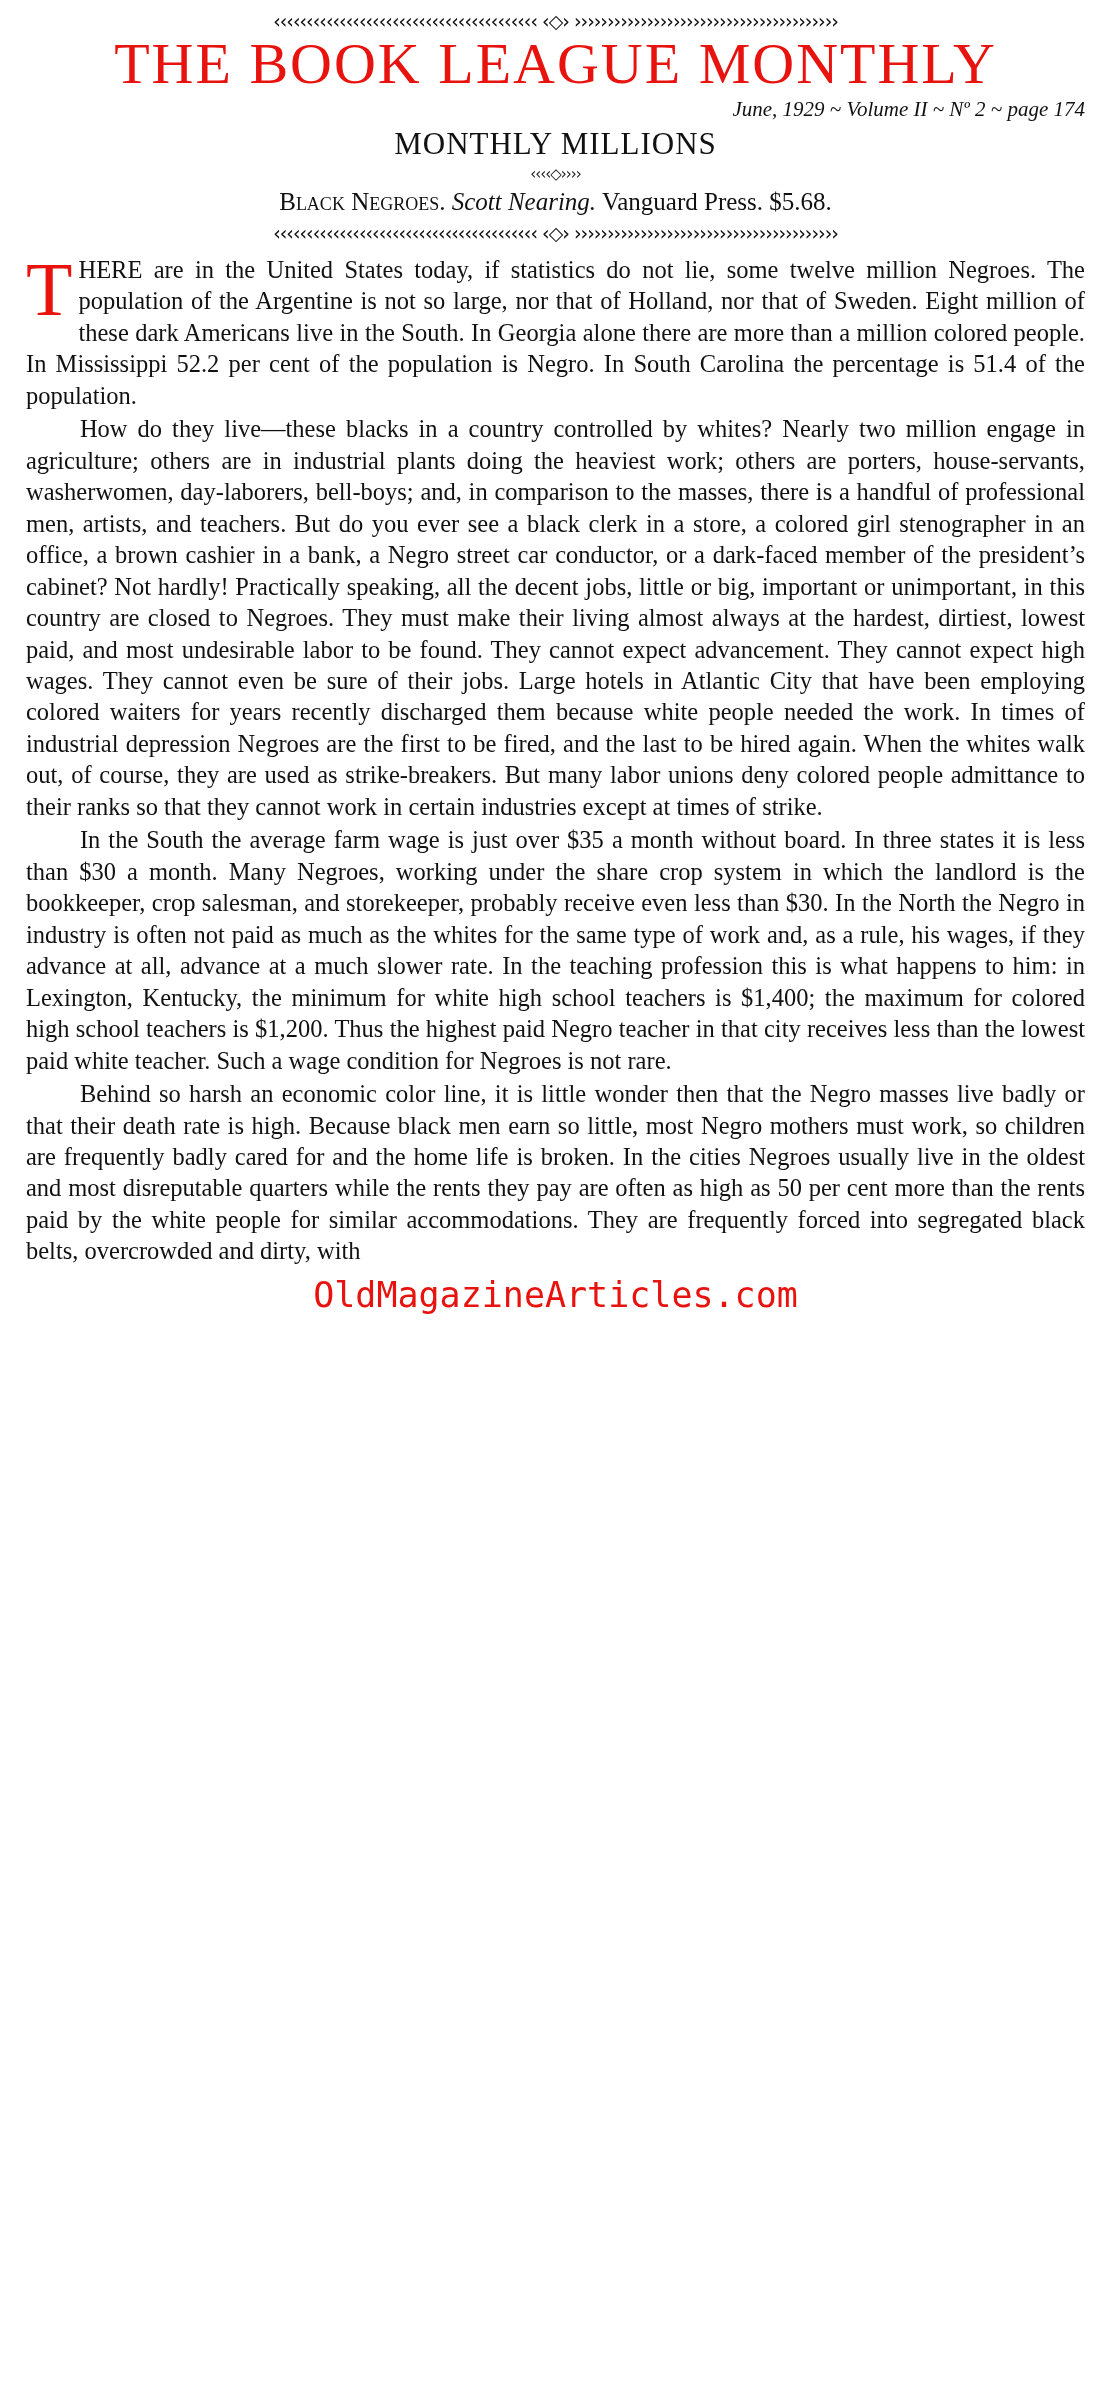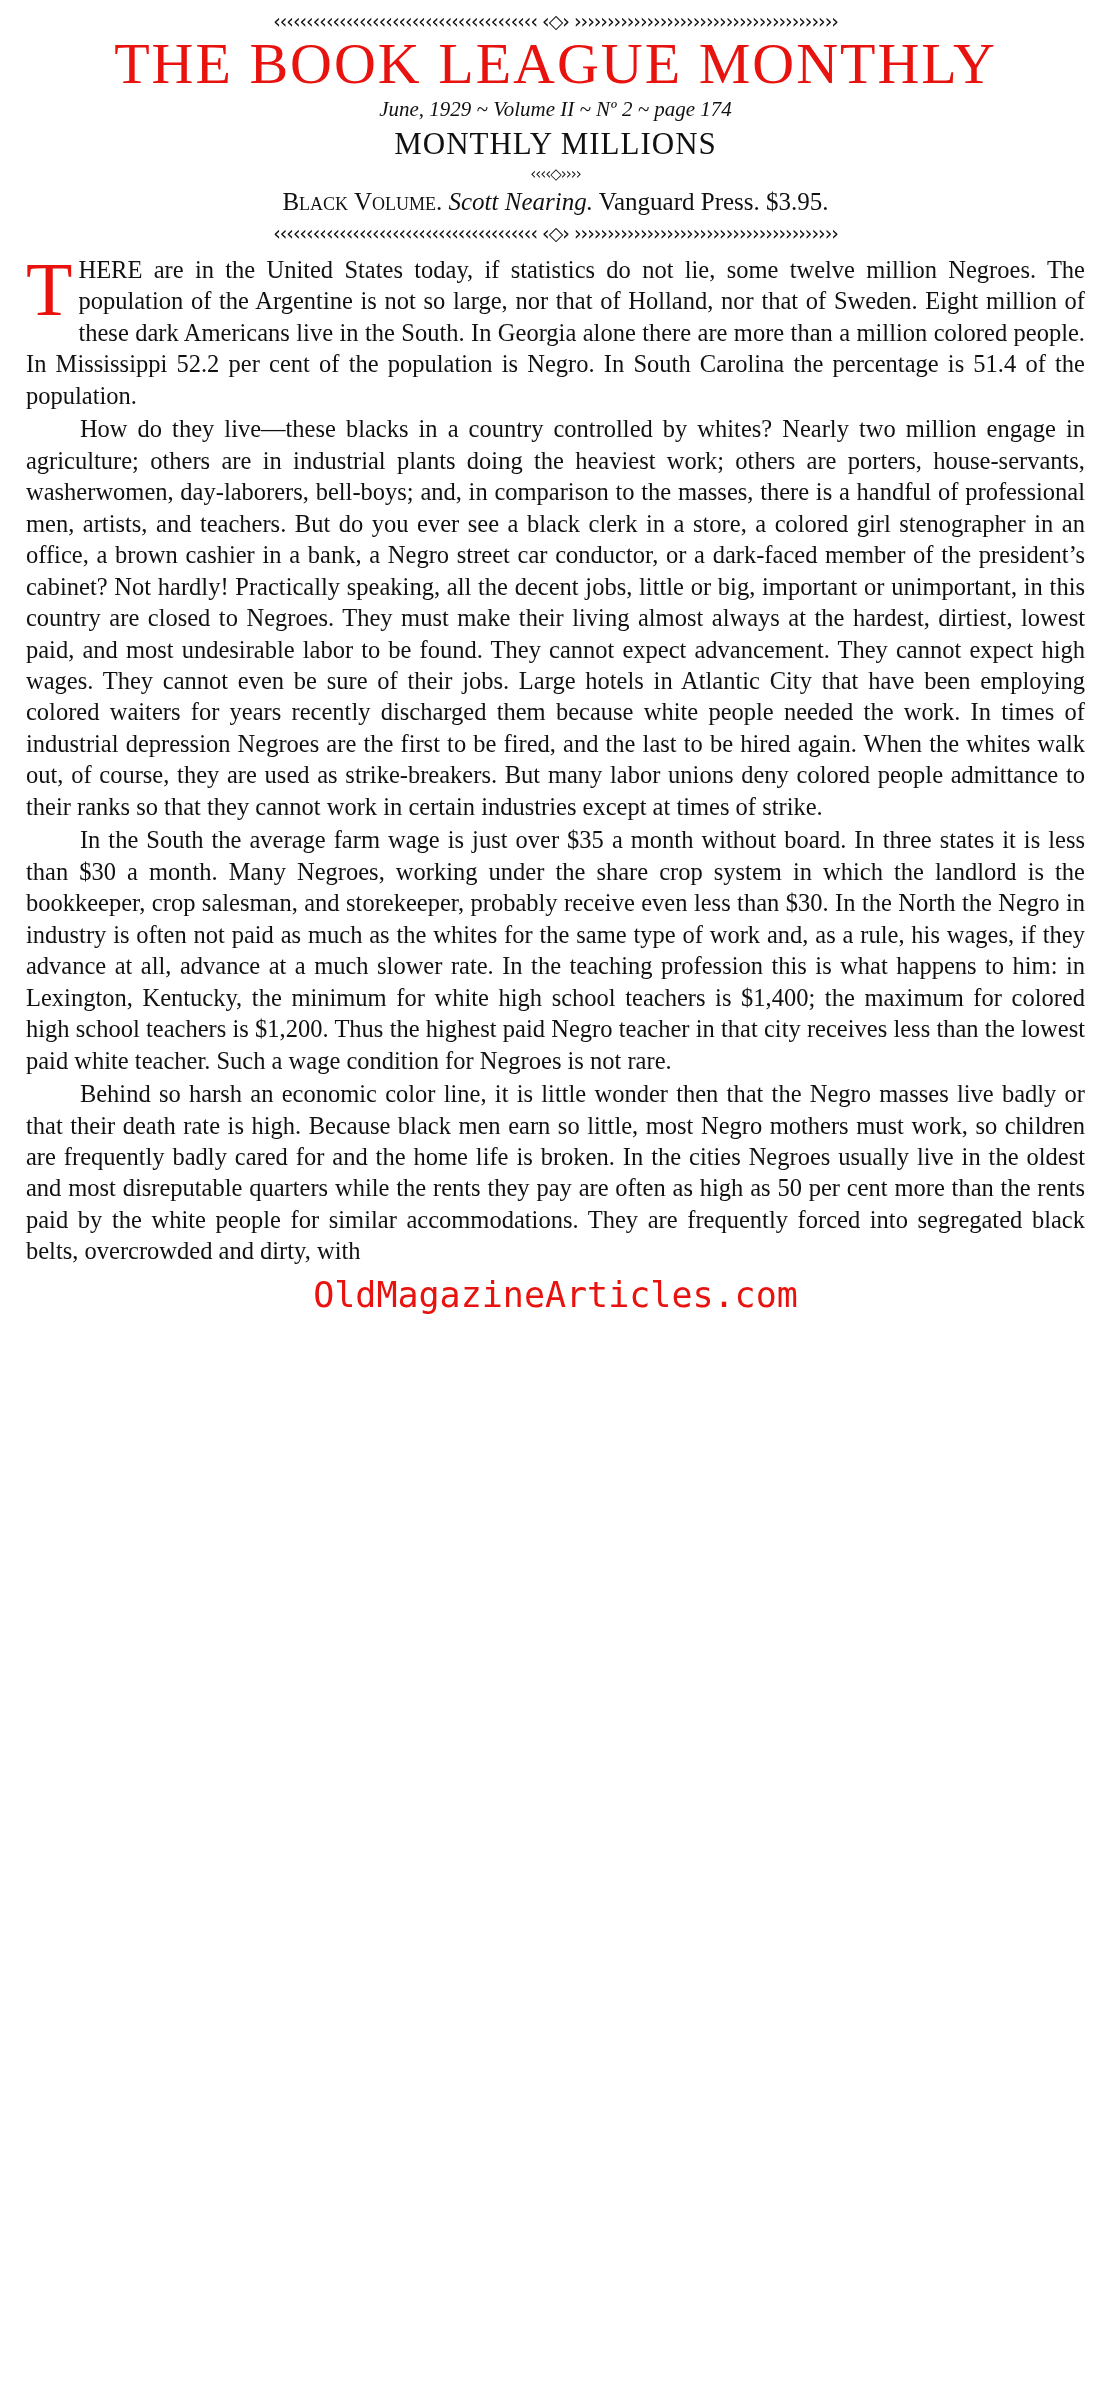--- a/index.html
+++ b/index.html
@@ -49,21 +49,21 @@
     color: #e8130e;
     font-family: "Liberation Serif", serif;
     font-size: 58px;
     font-weight: normal;
     letter-spacing: 2px;
     line-height: 1.05;
     margin: 2px 0 0 0;
     white-space: nowrap;
   }
   .issue-line {
-    text-align: center;
+    text-align: right;
     font-style: italic;
     font-size: 21px;
     margin: 2px 0 4px 0;
     color: #111;
   }
   .article-title {
     text-align: center;
     font-size: 31px;
     letter-spacing: 1px;
     margin: 2px 0 2px 0;
@@ -130,23 +130,23 @@
 
   <h1 class="masthead">THE BOOK LEAGUE MONTHLY</h1>
 
   <div class="issue-line">June, 1929 ~ Volume II ~ Nº 2 ~ page 174</div>
 
   <div class="article-title">MONTHLY MILLIONS</div>
 
   <div class="rule small">‹‹‹‹◇››››</div>
 
   <div class="byline">
-    <span class="sc">Black Volume.</span>
+    <span class="sc">Black Negroes.</span>
     <span class="ital">Scott Nearing.</span>
-    <span>Vanguard Press. $3.95.</span>
+    <span>Vanguard Press. $5.68.</span>
   </div>
 
   <div class="rule mid">‹‹‹‹‹‹‹‹‹‹‹‹‹‹‹‹‹‹‹‹‹‹‹‹‹‹‹‹‹‹‹‹‹‹‹‹‹‹‹‹ ‹◇› ››››››››››››››››››››››››››››››››››››››››</div>
 
   <div class="body-text">
 
     <p class="first"><span class="dropcap">T</span><span class="sc-run">HERE</span><span> are in the United States today, if statistics do not lie, some twelve million Negroes. The population of the Argentine is not so large, nor that of Holland, nor that of Sweden. Eight million of these dark Americans live in the South. In Georgia alone there are more than a million colored people. In Mississippi 52.2 per cent of the population is Negro. In South Carolina the percentage is 51.4 of the population.</span></p>
 
     <p>How do they live—these blacks in a country controlled by whites? Nearly two million engage in agriculture; others are in industrial plants doing the heaviest work; others are porters, house-servants, washerwomen, day-laborers, bell-boys; and, in comparison to the masses, there is a handful of professional men, artists, and teachers. But do you ever see a black clerk in a store, a colored girl stenographer in an office, a brown cashier in a bank, a Negro street car conductor, or a dark-faced member of the president’s cabinet? Not hardly! Practically speaking, all the decent jobs, little or big, important or unimportant, in this country are closed to Negroes. They must make their living almost always at the hardest, dirtiest, lowest paid, and most undesirable labor to be found. They cannot expect advancement. They cannot expect high wages. They cannot even be sure of their jobs. Large hotels in Atlantic City that have been employing colored waiters for years recently discharged them because white people needed the work. In times of industrial depression Negroes are the first to be fired, and the last to be hired again. When the whites walk out, of course, they are used as strike-breakers. But many labor unions deny colored people admittance to their ranks so that they cannot work in certain industries except at times of strike.</p>
 

